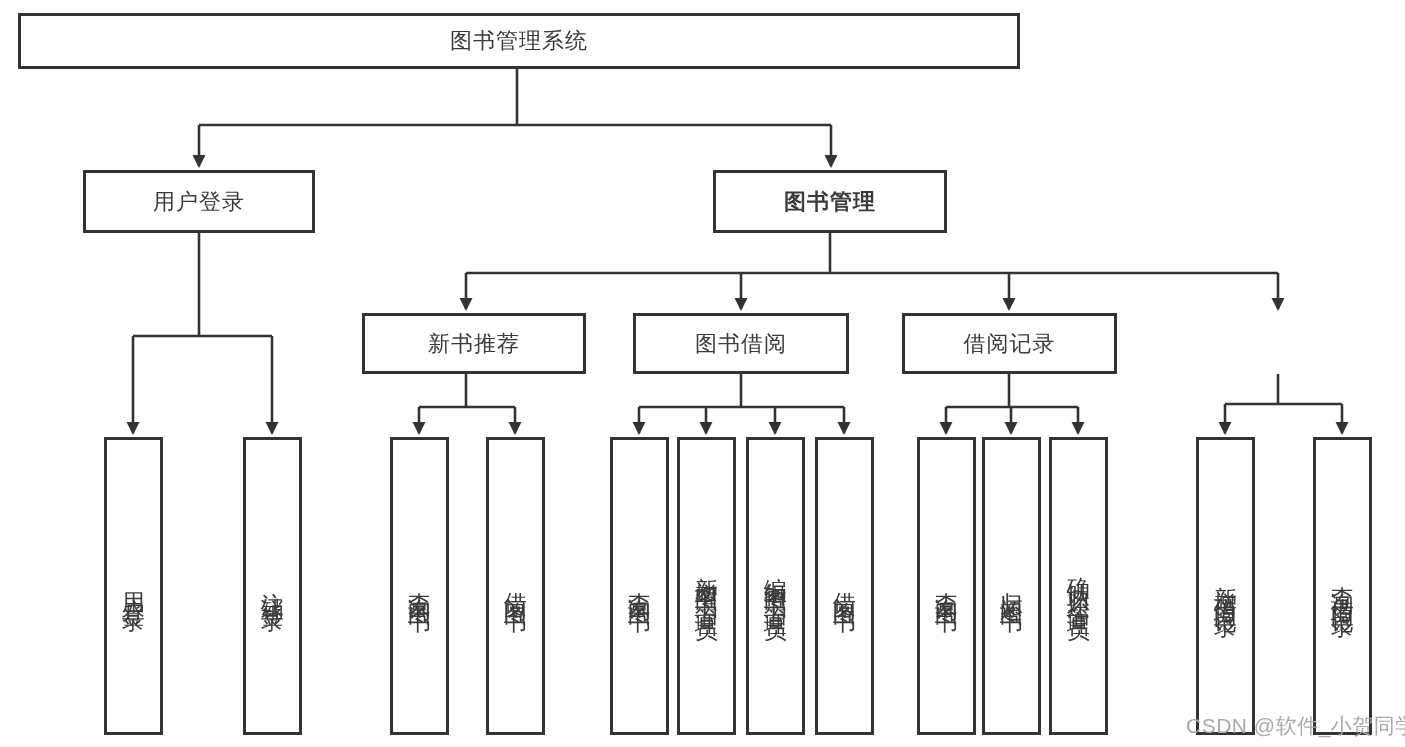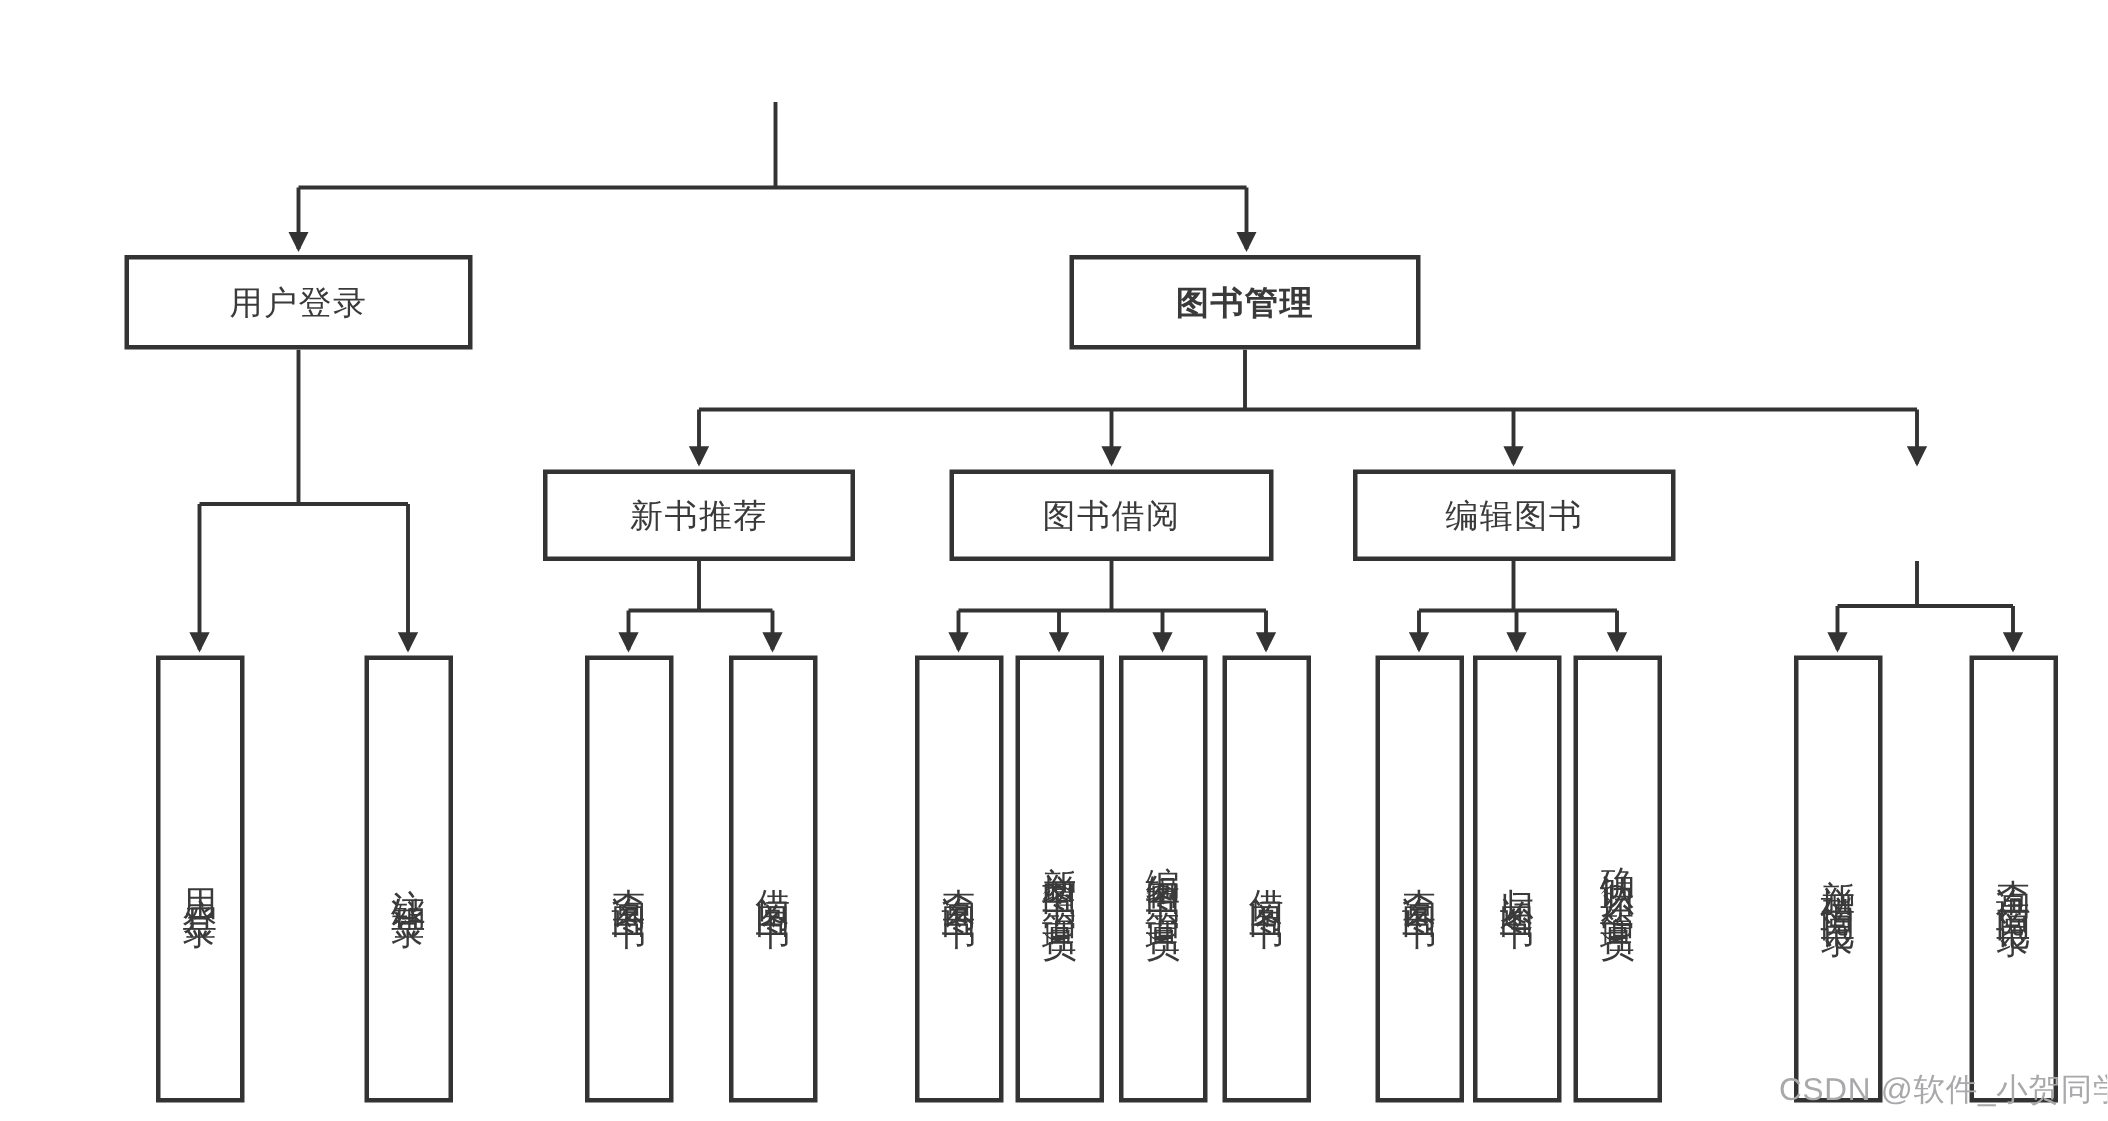--- a/index.html
+++ b/index.html
@@ -84,36 +84,39 @@
     <path d="M946,407 V433" marker-end="url(#arrow)"></path>
     <path d="M1011,407 V433" marker-end="url(#arrow)"></path>
     <path d="M1078,407 V433" marker-end="url(#arrow)"></path>
 
     <path d="M1278,374 V404"></path>
     <path d="M1225,404 H1342"></path>
     <path d="M1225,404 V433" marker-end="url(#arrow)"></path>
     <path d="M1342,404 V433" marker-end="url(#arrow)"></path>
   </svg>
 
+  <div class="node h-node" style="left:18px;top:13px;width:1002px;height:56px;">
+    <span>图书管理系统</span>
+  </div>
 
   <div class="node h-node" style="left:83px;top:170px;width:232px;height:63px;">
     <span>用户登录</span>
   </div>
   <div class="node h-node" style="left:713px;top:170px;width:234px;height:63px;font-weight:bold;">
     <span>图书管理</span>
   </div>
 
-  <div class="node h-node" style="left:362px;top:313px;width:208px;height:61px;">
+  <div class="node h-node" style="left:362px;top:313px;width:224px;height:61px;">
     <span>新书推荐</span>
   </div>
   <div class="node h-node" style="left:633px;top:313px;width:216px;height:61px;">
     <span>图书借阅</span>
   </div>
   <div class="node h-node" style="left:902px;top:313px;width:215px;height:61px;">
-    <span>编辑图书</span>
+    <span>借阅记录</span>
   </div>
 
   <div class="node v-node" style="left:104px;top:437px;width:59px;height:298px;">
     <span>用户登录</span>
   </div>
   <div class="node v-node" style="left:243px;top:437px;width:59px;height:298px;">
     <span>注销登录</span>
   </div>
   <div class="node v-node" style="left:390px;top:437px;width:59px;height:298px;">
     <span>查询图书</span>

